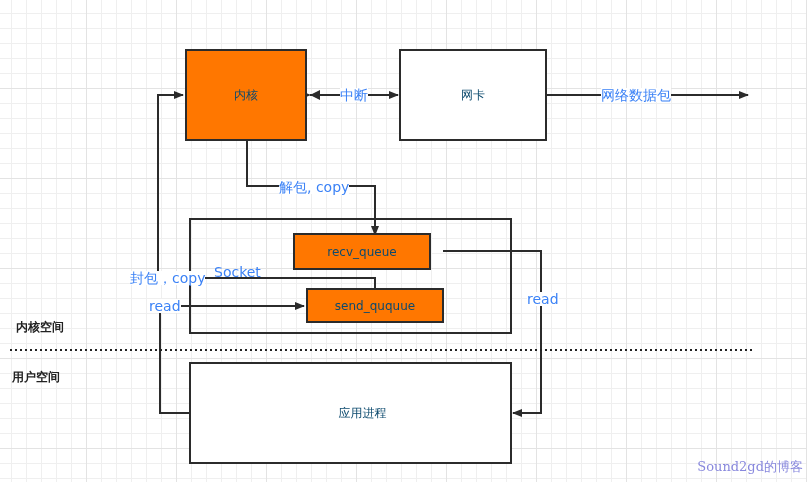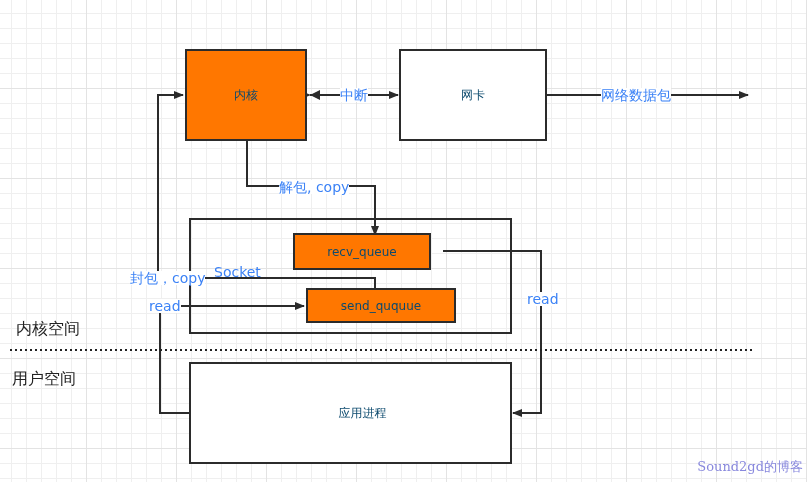--- a/index.html
+++ b/index.html
@@ -19,21 +19,21 @@
   svg.wires { position:absolute; left:0; top:0; }
   .box {
     position:absolute; box-sizing:border-box; border:2px solid #2b2b2b;
     display:flex; align-items:center; justify-content:center;
     font-size:12px; color:#0c4a6e;
   }
   .orange { background:#ff7700; }
   .white { background:#ffffff; }
   .lbl { position:absolute; font-size:14px; color:#3b82f6; background:#fff; line-height:14px; white-space:nowrap; }
   .lbl.nobg { background:transparent; }
-  .side { position:absolute; font-size:16px; color:#222; font-weight:normal; }
+  .side { position:absolute; font-size:12px; color:#222; font-weight:bold; }
   .watermark { position:absolute; right:4px; bottom:6px; font-family:"DejaVu Serif","Liberation Serif",serif; font-size:13px; color:#8888dd; }
 </style>
 </head>
 <body>
 
 <svg class="wires" width="807" height="482">
   <defs>
     <marker id="ah" markerWidth="10" markerHeight="8" refX="9" refY="4" orient="auto" markerUnits="userSpaceOnUse">
       <path d="M0,0 L10,4 L0,8 Z" fill="#2b2b2b"></path>
     </marker>
@@ -64,21 +64,21 @@
   <span>网卡</span>
 </div>
 
 <div class="box" style="left:189px;top:218px;width:323px;height:116px;background:transparent;"></div>
 <div class="lbl nobg" style="left:214px;top:254px;margin-top:11px;">Socket</div>
 
 <div class="box orange" style="left:293px;top:233px;width:138px;height:37px;">
   <span>recv_queue</span>
 </div>
 
-<div class="box orange" style="left:306px;top:288px;width:150px;height:35px;">
+<div class="box orange" style="left:306px;top:288px;width:138px;height:35px;">
   <span>send_ququue</span>
 </div>
 
 <div class="box white" style="left:189px;top:362px;width:323px;height:102px;padding-left:24px;">
   <span>应用进程</span>
 </div>
 
 <div class="lbl" style="left:340px;top:88px;">中断</div>
 <div class="lbl" style="left:601px;top:88px;">网络数据包</div>
 <div class="lbl" style="left:279px;top:180px;">解包, copy</div>

